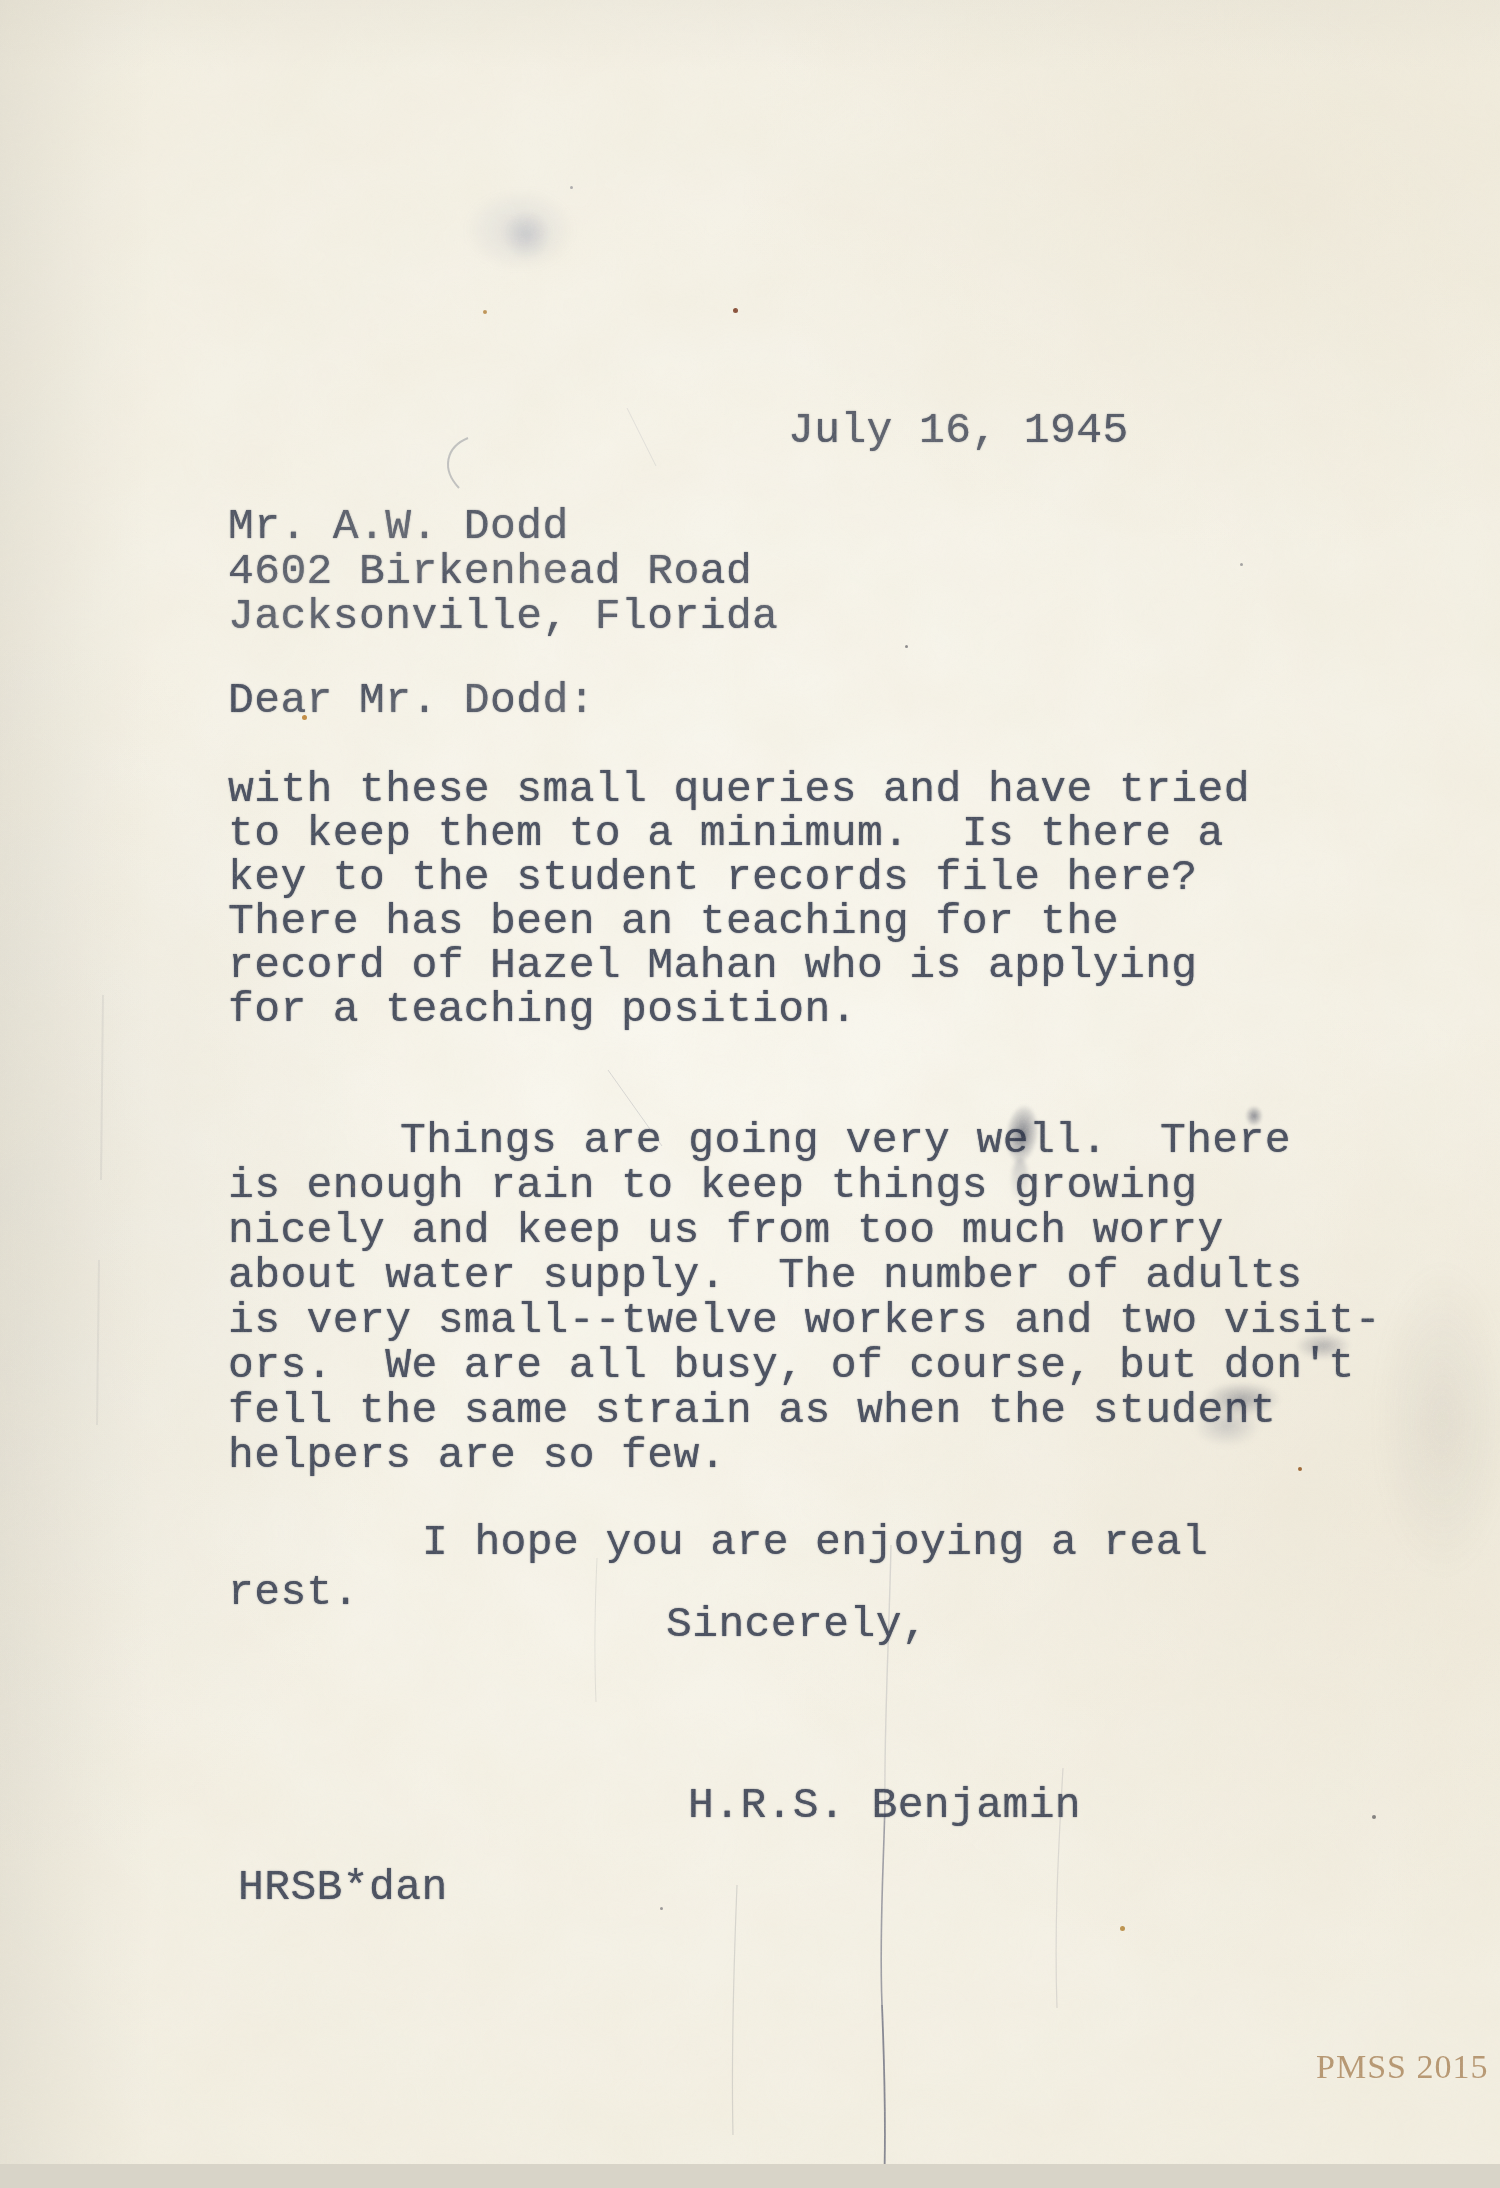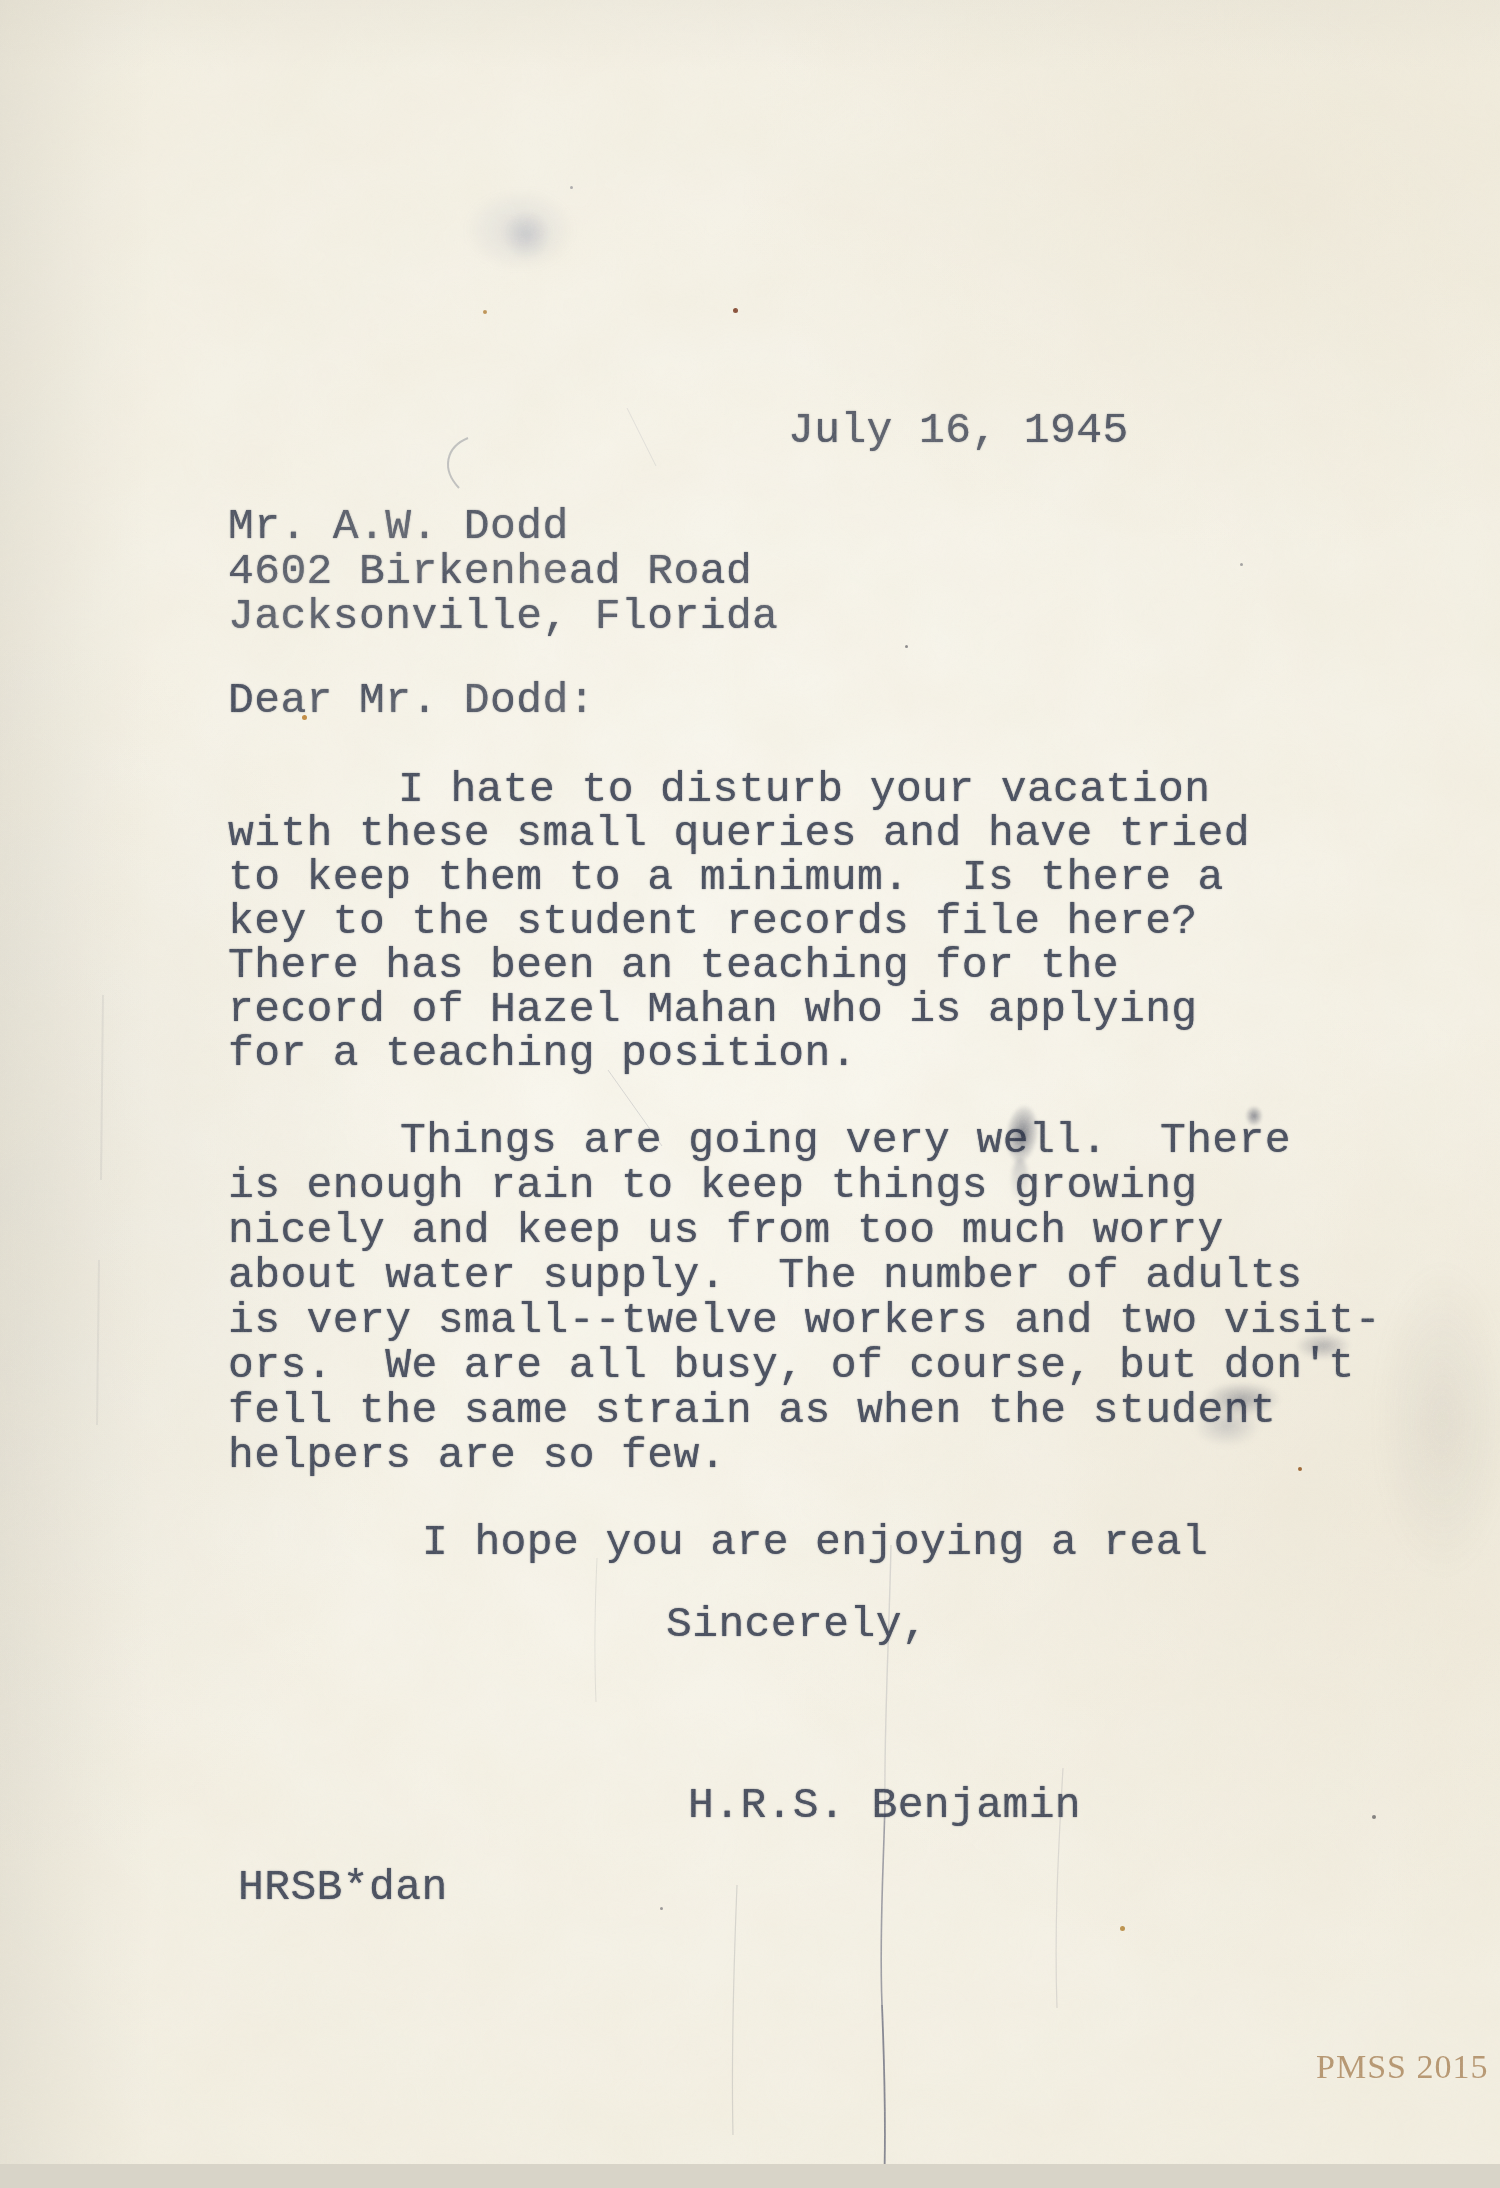--- a/index.html
+++ b/index.html
@@ -50,21 +50,20 @@
     <div class="tline">Mr. A.W. Dodd</div>
     <div class="tline">4602 Birkenhead Road</div>
     <div class="tline">Jacksonville, Florida</div>
   </div>
 
   <div class="tblock lh47" style="left:228px;top:677px;">
     <div class="tline">Dear Mr. Dodd:</div>
   </div>
 
   <div class="tblock lh44 z3" style="left:228px;top:768px;">
-    <div class="tline" style="padding-left:170px;">I hate to disturb your vacation</div>
     <div class="tline">with these small queries and have tried</div>
     <div class="tline">to keep them to a minimum.  Is there a</div>
     <div class="tline">key to the student records file here?</div>
     <div class="tline">There has been an teaching for the</div>
     <div class="tline">record of Hazel Mahan who is applying</div>
     <div class="tline">for a teaching position.</div>
   </div>
 
   <div class="tblock lh45 z3" style="left:228px;top:1118px;">
     <div class="tline" style="padding-left:172px;">Things are going very well.  There</div>
@@ -72,20 +71,21 @@
     <div class="tline">nicely and keep us from too much worry</div>
     <div class="tline">about water supply.  The number of adults</div>
     <div class="tline">is very small--twelve workers and two visit-</div>
     <div class="tline">ors.  We are all busy, of course, but don't</div>
     <div class="tline">fell the same strain as when the student</div>
     <div class="tline">helpers are so few.</div>
   </div>
 
   <div class="tblock lh50 z3" style="left:228px;top:1518px;">
     <div class="tline" style="padding-left:194px;">I hope you are enjoying a real</div>
+    <div class="tline">rest.</div>
   </div>
 
   <div class="tblock lh47 z3" style="left:666px;top:1601px;">
     <div class="tline">Sincerely,</div>
   </div>
 
   <div class="tblock lh47 z3" style="left:688px;top:1782px;">
     <div class="tline">H.R.S. Benjamin</div>
   </div>
 

